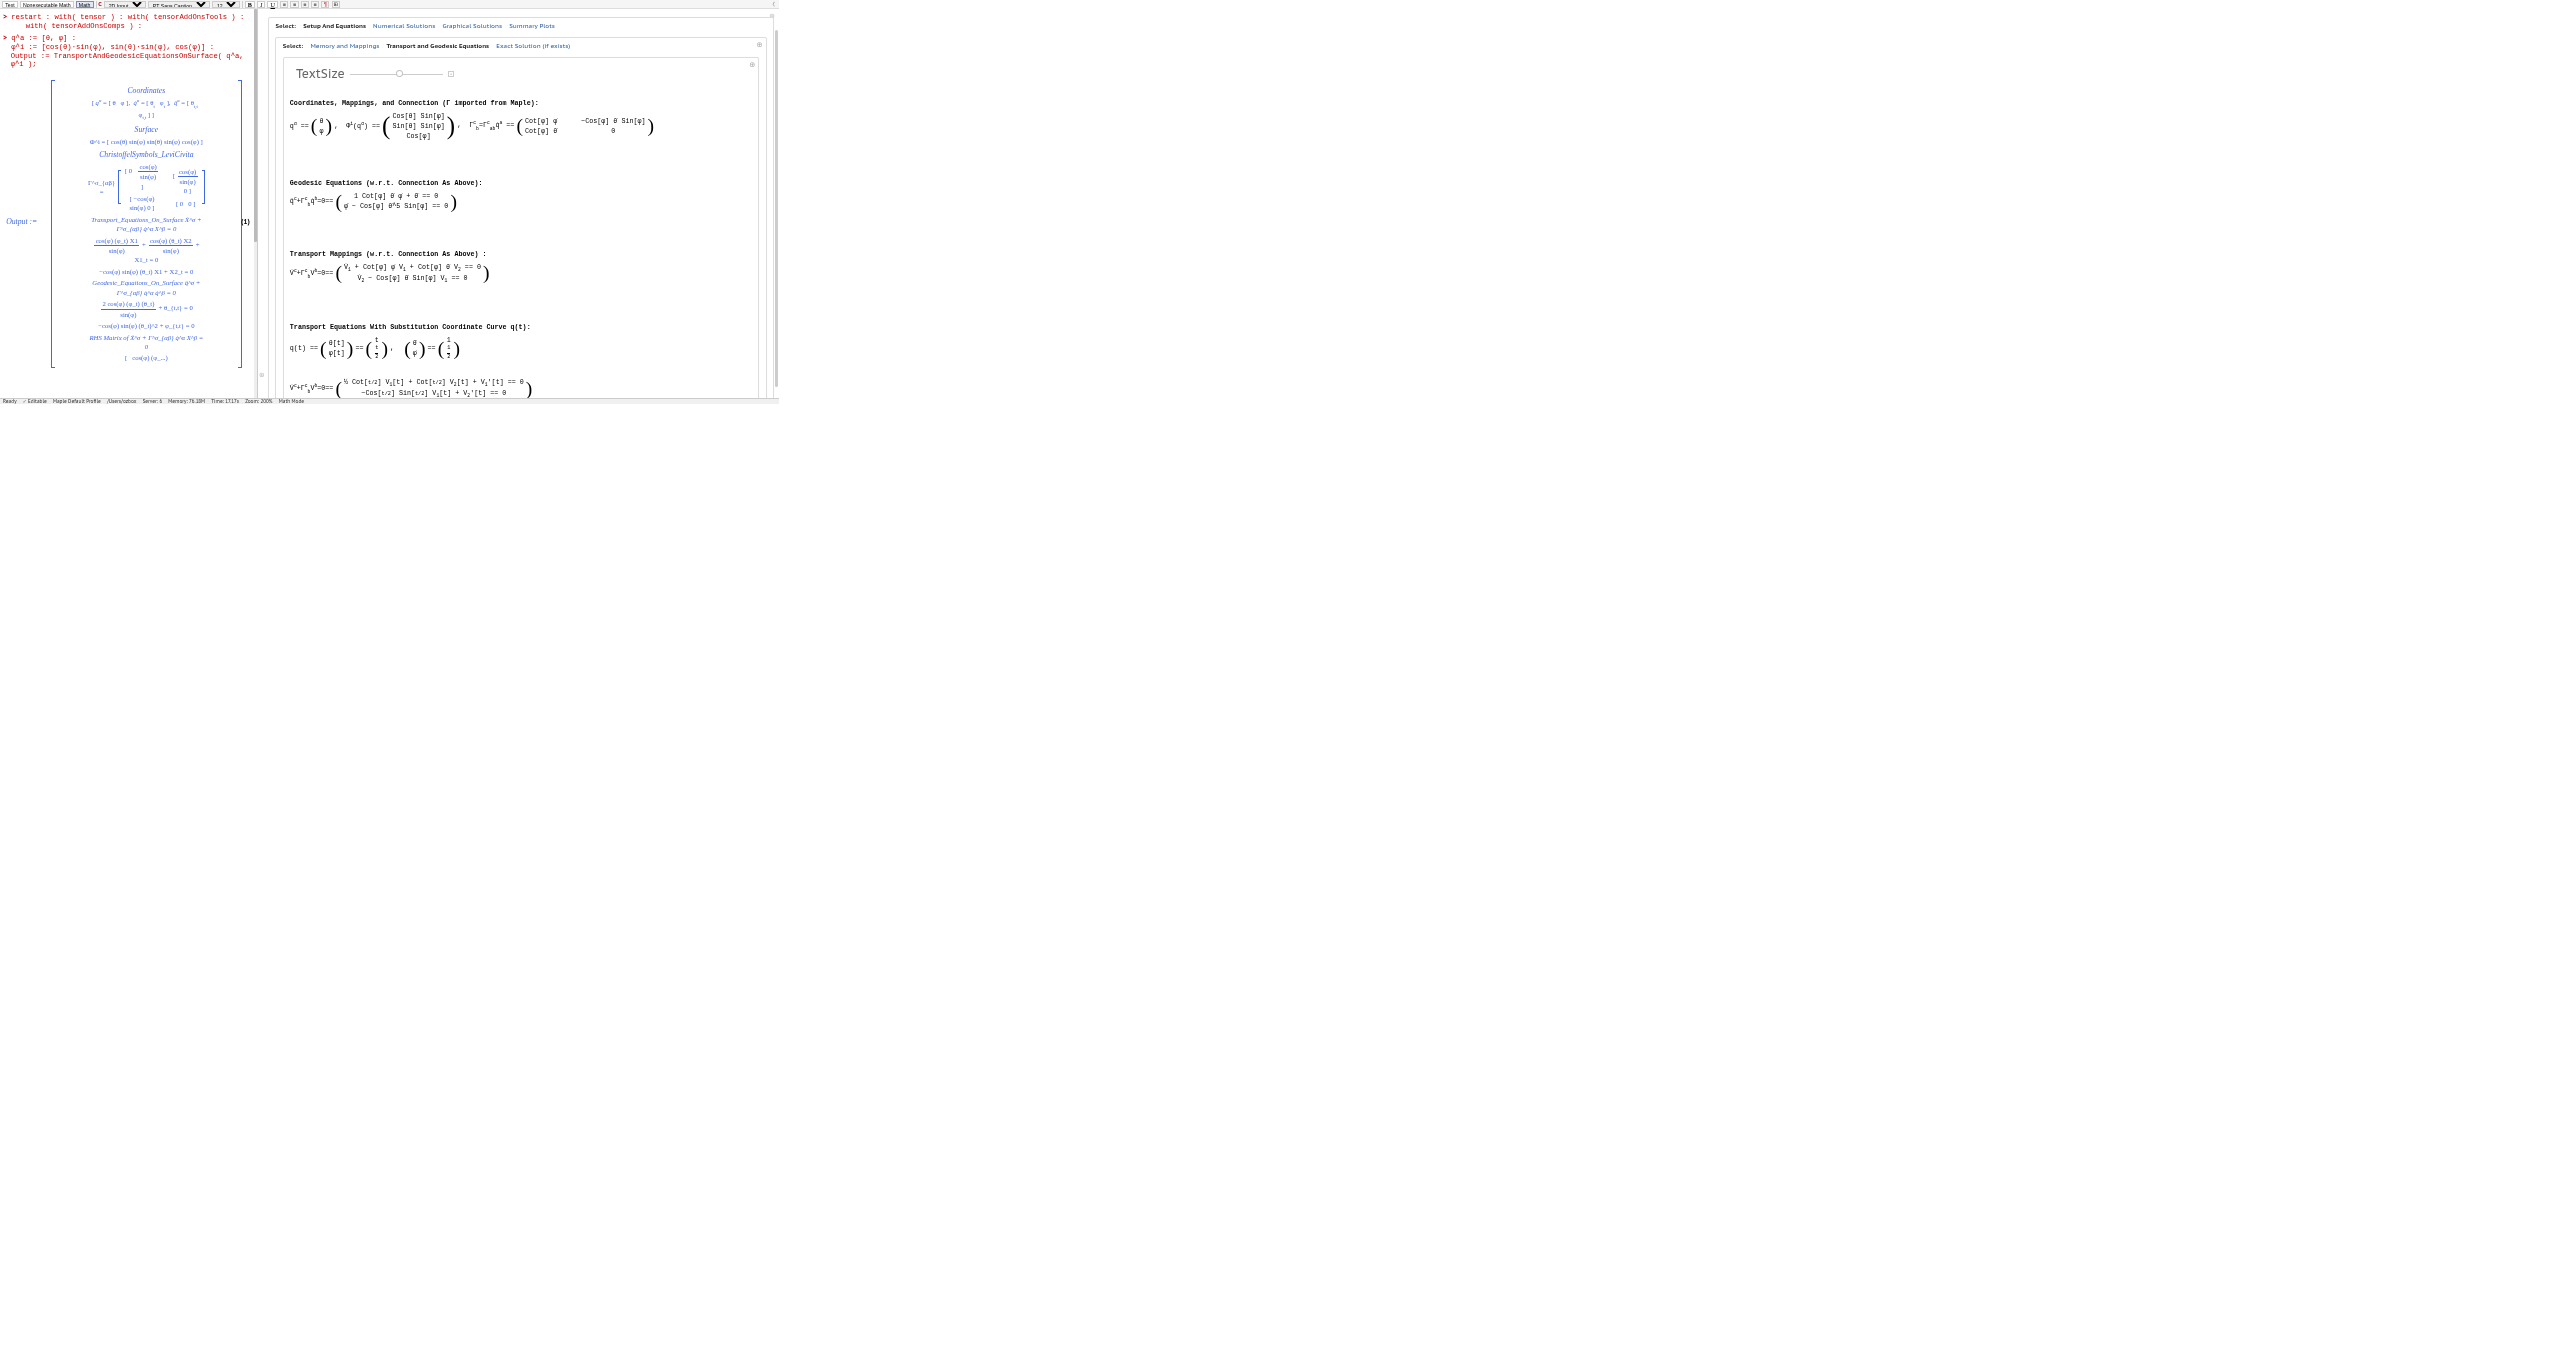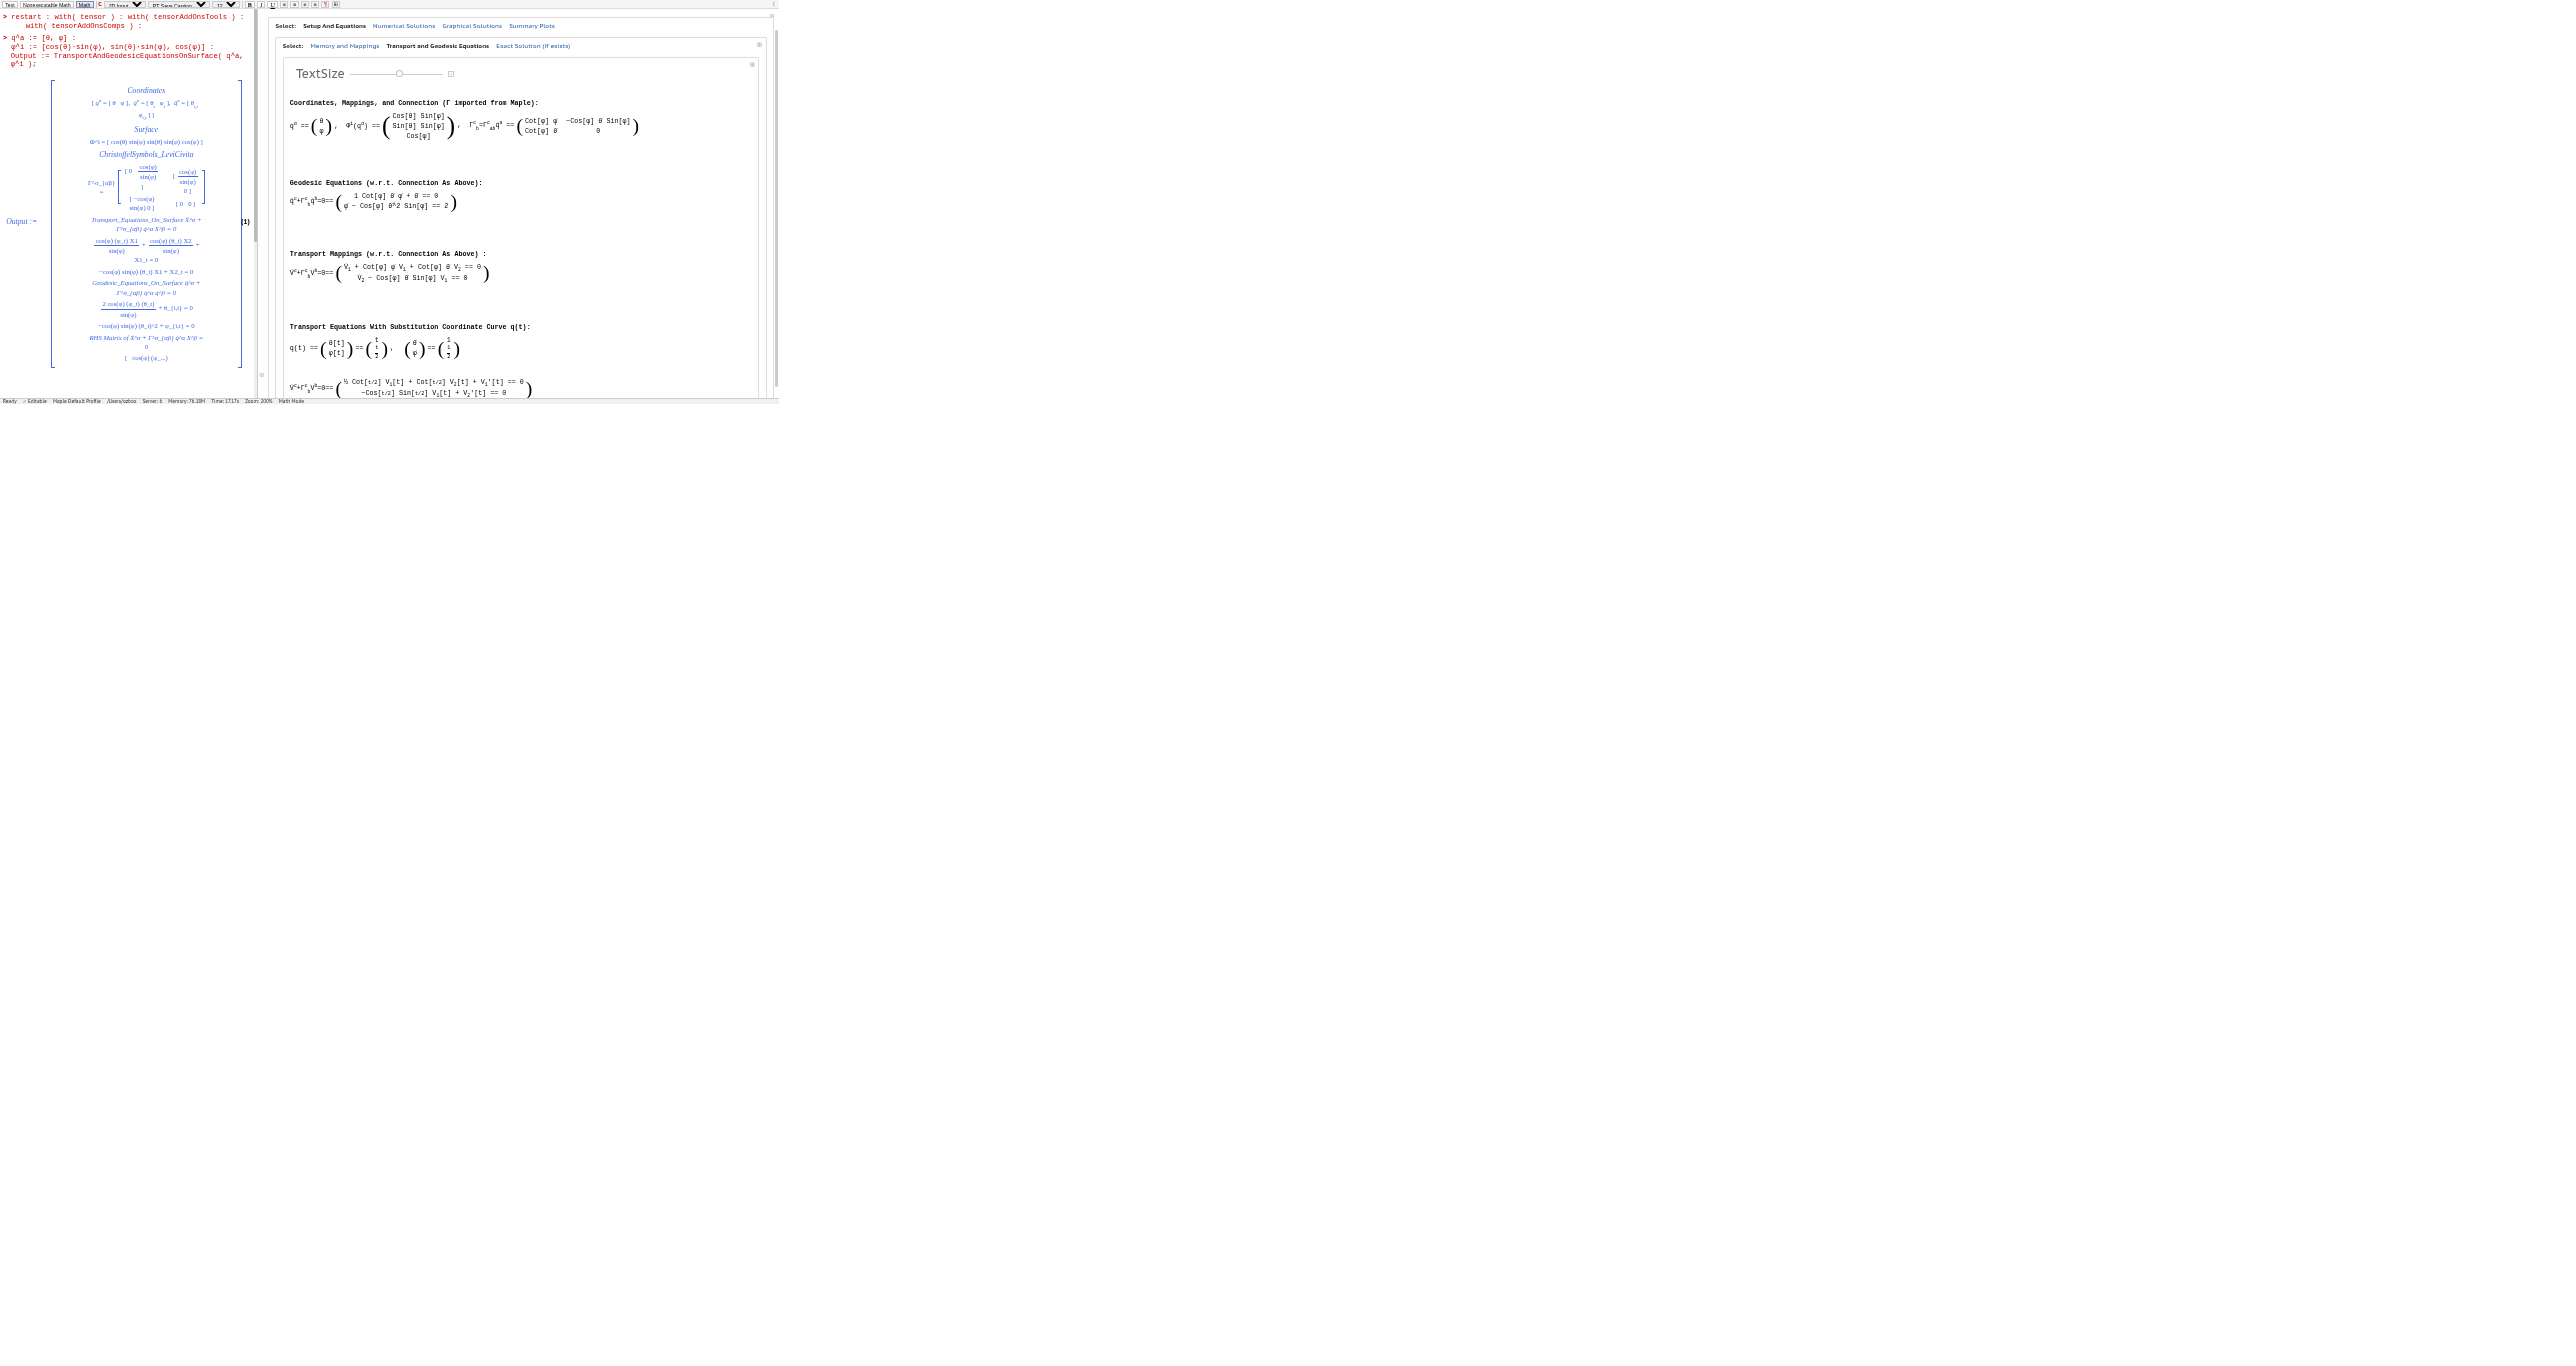--- a/index.html
+++ b/index.html
@@ -299,29 +299,29 @@
         </div>
 
         <div class="mono">
 <span class="head">Coordinates, Mappings, and Connection (Γ imported from Maple):</span>
 <div style="display:flex;align-items:center;gap:2.1px;flex-wrap:nowrap;margin-top:3.1px">
   <span>q<sup>α</sup> ==</span>
   <span class="matrix"><span class="paren-l">(</span><span class="col"><span class="cell">θ</span><span class="cell">φ</span></span><span class="paren-r">)</span></span>
   <span>, &nbsp;Φ<sup>i</sup>(q<sup>α</sup>) ==</span>
   <span class="matrix"><span class="paren-l" style="font-size:25px">(</span><span class="col"><span class="cell">Cos[θ] Sin[φ]</span><span class="cell">Sin[θ] Sin[φ]</span><span class="cell">Cos[φ]</span></span><span class="paren-r" style="font-size:25px">)</span></span>
   <span>, &nbsp;Γ<sup>c</sup><sub>b</sub>=Γ<sup>c</sup><sub>ab</sub>q̇<sup>a</sup> ==</span>
-  <span class="matrix"><span class="paren-l">(</span><span class="col"><span class="cell">Cot[φ] φ̇</span><span class="cell">Cot[φ] θ̇</span></span><span class="col" style="margin-left:7px"><span class="cell">−Cos[φ] θ̇ Sin[φ]</span><span class="cell">0</span></span><span class="paren-r">)</span></span>
+  <span class="matrix"><span class="paren-l">(</span><span class="col"><span class="cell">Cot[φ] φ̇</span><span class="cell">Cot[φ] θ̇</span></span><span class="col" style="margin-left:22px"><span class="cell">−Cos[φ] θ̇ Sin[φ]</span><span class="cell">0</span></span><span class="paren-r">)</span></span>
 </div>
         </div>
 
         <div class="mono">
 <span class="head">Geodesic Equations (w.r.t. Connection As Above):</span>
 <div style="display:flex;align-items:center;gap:2.1px;margin-top:3.1px">
   <span>q̈<sup>c</sup>+Γ<sup>c</sup><sub>b</sub>q̇<sup>b</sup>=0==</span>
-  <span class="matrix"><span class="paren-l">(</span><span class="col"><span class="cell">1 Cot[φ] θ̇ φ̇ + θ̈ == 0</span><span class="cell">φ̈ − Cos[φ] θ̇^2 Sin[φ] == 2</span></span><span class="paren-r">)</span></span>
+  <span class="matrix"><span class="paren-l">(</span><span class="col"><span class="cell">1 Cot[φ] θ̇ φ̇ + θ̈ == 0</span><span class="cell">φ̈ − Cos[φ] θ̇^5 Sin[φ] == 0</span></span><span class="paren-r">)</span></span>
 </div>
         </div>
 
         <div class="mono">
 <span class="head">Transport Mappings (w.r.t. Connection As Above) :</span>
 <div style="display:flex;align-items:center;gap:2.1px;margin-top:3.1px">
   <span>V̇<sup>c</sup>+Γ<sup>c</sup><sub>b</sub>V<sup>b</sup>=0==</span>
   <span class="matrix"><span class="paren-l">(</span><span class="col"><span class="cell">V̇<sub>1</sub> + Cot[φ] φ̇ V<sub>1</sub> + Cot[φ] θ̇ V<sub>2</sub> == 0</span><span class="cell">V̇<sub>2</sub> − Cos[φ] θ̇ Sin[φ] V<sub>1</sub> == 0</span></span><span class="paren-r">)</span></span>
 </div>
         </div>

